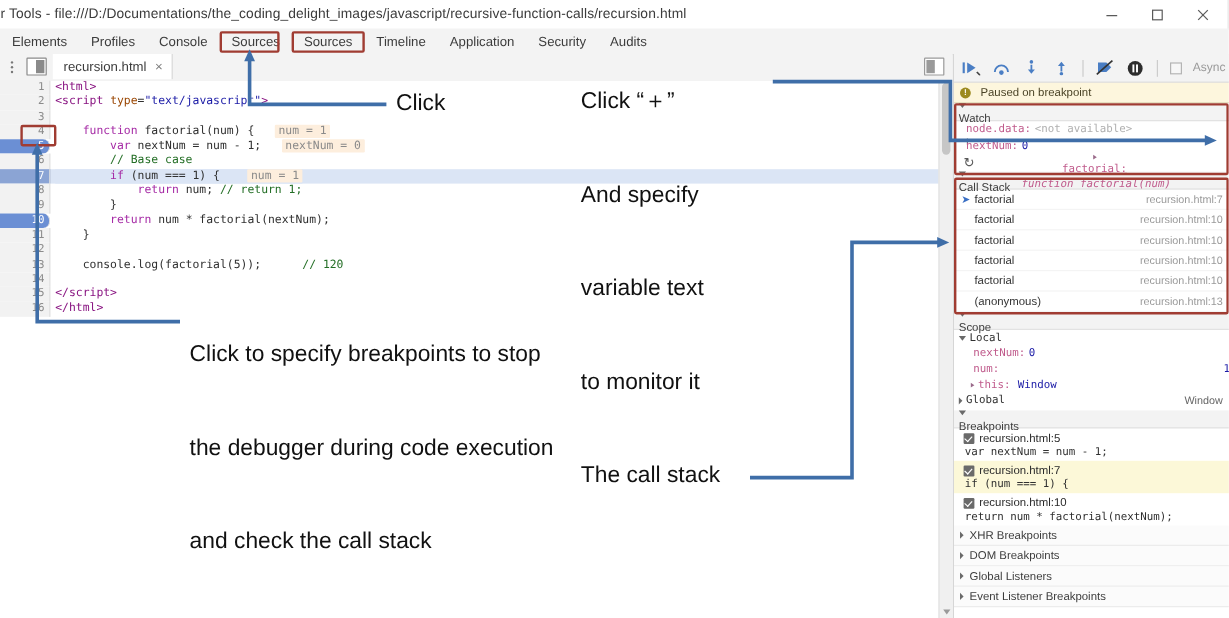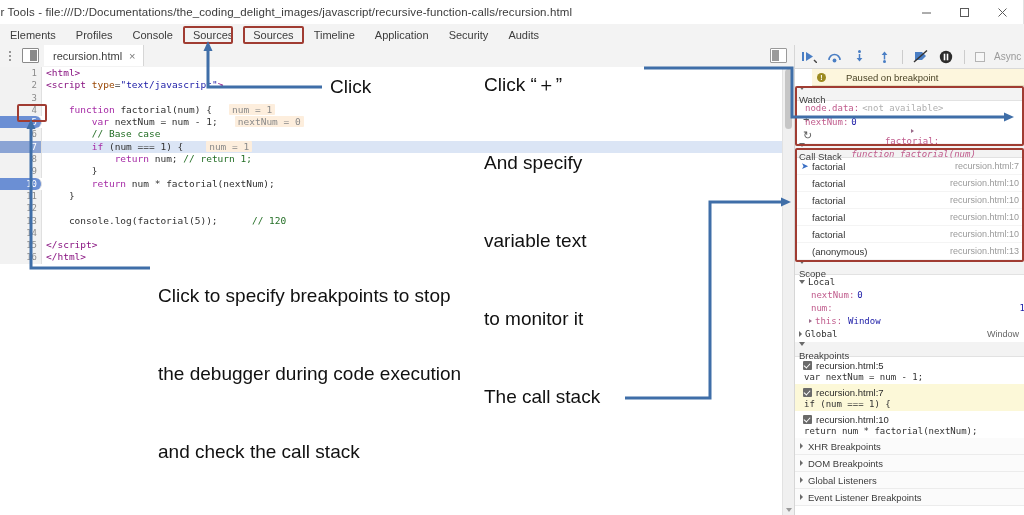--- a/index.html
+++ b/index.html
@@ -93,21 +93,21 @@
     left:794px;top:45px;width:230px;height:470px;background:#ffffff;
     border-left:1px solid #d6d6d6;font-size:10px;color:#303030;overflow:hidden;
   }
   #dbgbar{height:23px;background:#f3f3f3;border-bottom:1px solid #d9d9d9;display:flex;align-items:center;padding-left:6px;gap:9px;}
   #dbgbar .ic{width:16px;height:16px;display:flex;align-items:center;justify-content:center;color:#4a7ec4;}
   #dbgbar .divider{width:1px;height:14px;background:#cccccc;margin:0 1px;}
   #dbgbar .asyncbox{width:10px;height:10px;border:1px solid #b4b4b4;background:#f7f7f7;box-sizing:border-box;}
   #dbgbar .asynclbl{font-size:10px;color:#9a9a9a;}
 
   #pausedbar{height:16px;background:#fdf6dd;border-bottom:1px solid #e6dfbe;display:flex;align-items:center;
-             gap:20px;padding-left:5px;font-size:9.5px;color:#4a4326;margin-left:17px;}
+             gap:8px;padding-left:5px;font-size:9.5px;color:#4a4326;}
   #pausedbar .warn{width:9px;height:9px;border-radius:50%;background:#9c8a20;color:#fff;font-size:7px;
                    display:flex;align-items:center;justify-content:center;font-weight:bold;}
 
   .sect-header{height:14px;display:flex;align-items:flex-start;gap:4px;background:#f3f3f3;
                border-bottom:1px solid #e2e2e2;padding-left:4px;font-size:9.5px;color:#3c3c3c;flex-direction:column;}
   .tri{width:0;height:0;border-left:3.5px solid #6a6a6a;border-top:3px solid transparent;border-bottom:3px solid transparent;}
   .tri.open{border-left:3.5px solid transparent;border-right:3.5px solid transparent;border-top:4px solid #6a6a6a;border-bottom:none;}
   .sect-header .spacer{flex:1;}
   .sect-header .act{color:#5a5a5a;font-size:11px;padding:0 4px;}
 

